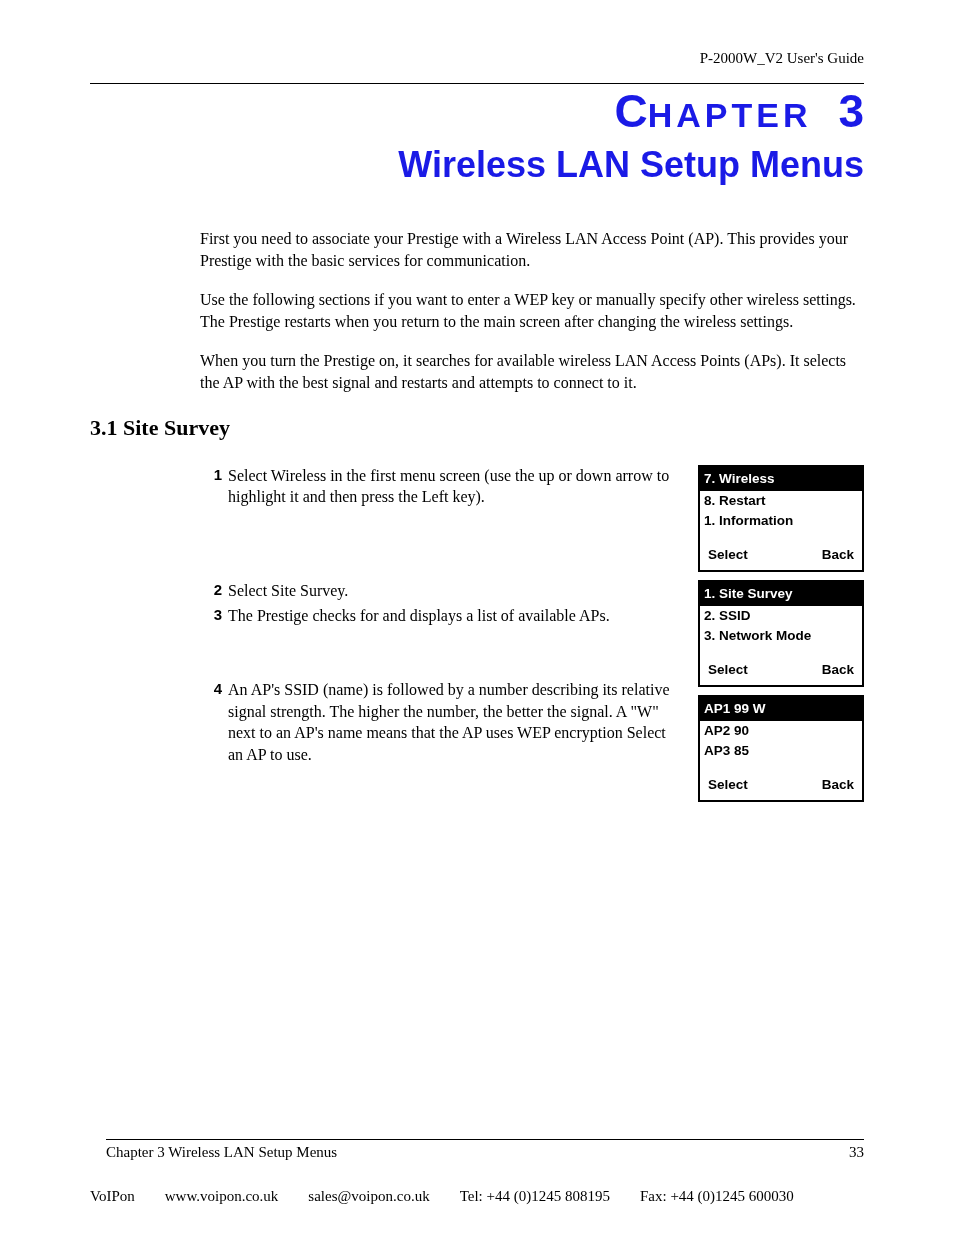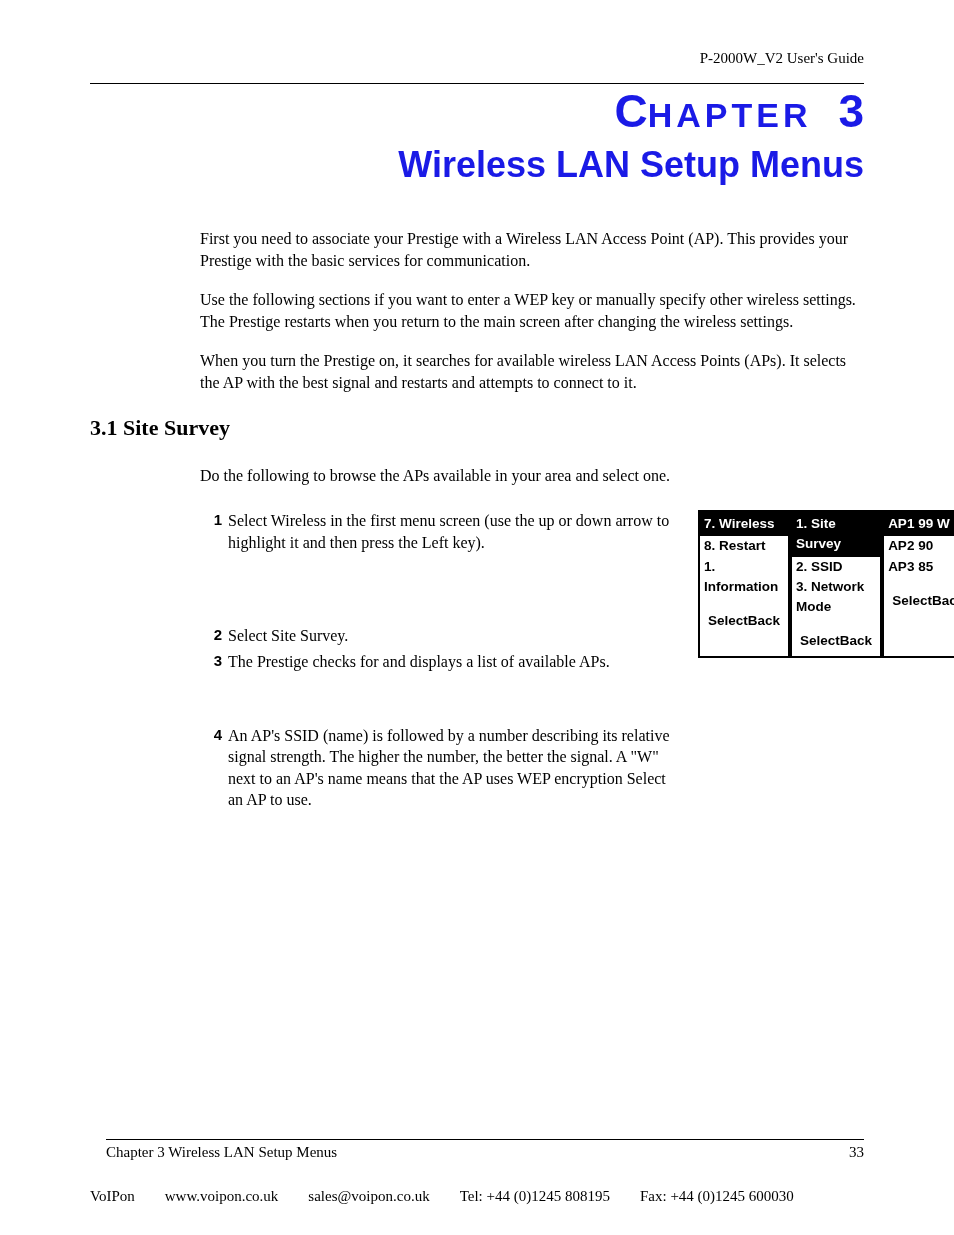--- a/index.html
+++ b/index.html
@@ -92,22 +92,22 @@
   }
   .step-text b {
     font-weight: normal;
   }
   .gap-1 { height: 68px; }
   .gap-2 { height: 48px; }
   .screens-col {
     width: 166px;
     flex-shrink: 0;
     display: flex;
-    flex-direction: row;
-    gap: 0;
+    flex-direction: column;
+    gap: 8px;
   }
   .screen {
     border: 2px solid #000;
     font-family: Arial, Helvetica, sans-serif;
     font-weight: bold;
     font-size: 13.5px;
     line-height: 1.5;
   }
   .screen-hl {
     background: #000;
@@ -158,21 +158,20 @@
   </div>
   <div class="chapter-title">Wireless LAN Setup Menus</div>
 
   <div class="intro">
     <p>First you need to associate your Prestige with a Wireless LAN Access Point (AP). This provides your Prestige with the basic services for communication.</p>
     <p>Use the following sections if you want to enter a WEP key or manually specify other wireless settings. The Prestige restarts when you return to the main screen after changing the wireless settings.</p>
     <p>When you turn the Prestige on, it searches for available wireless LAN Access Points (APs). It selects the AP with the best signal and restarts and attempts to connect to it.</p>
   </div>
 
   <div class="section-heading">3.1  Site Survey</div>
-  <div class="section-intro">Do the following to browse the APs available in your area and select one.</div>
 
   <div class="steps-area">
     <div class="steps-col">
 
       <div class="step-row">
         <div class="step-num">1</div>
         <div class="step-text">
           <span>Select </span><b>Wireless</b><span> in the first menu screen (use the up or down arrow to highlight it and then press the </span><b>Left</b><span> key).</span>
         </div>
       </div>

